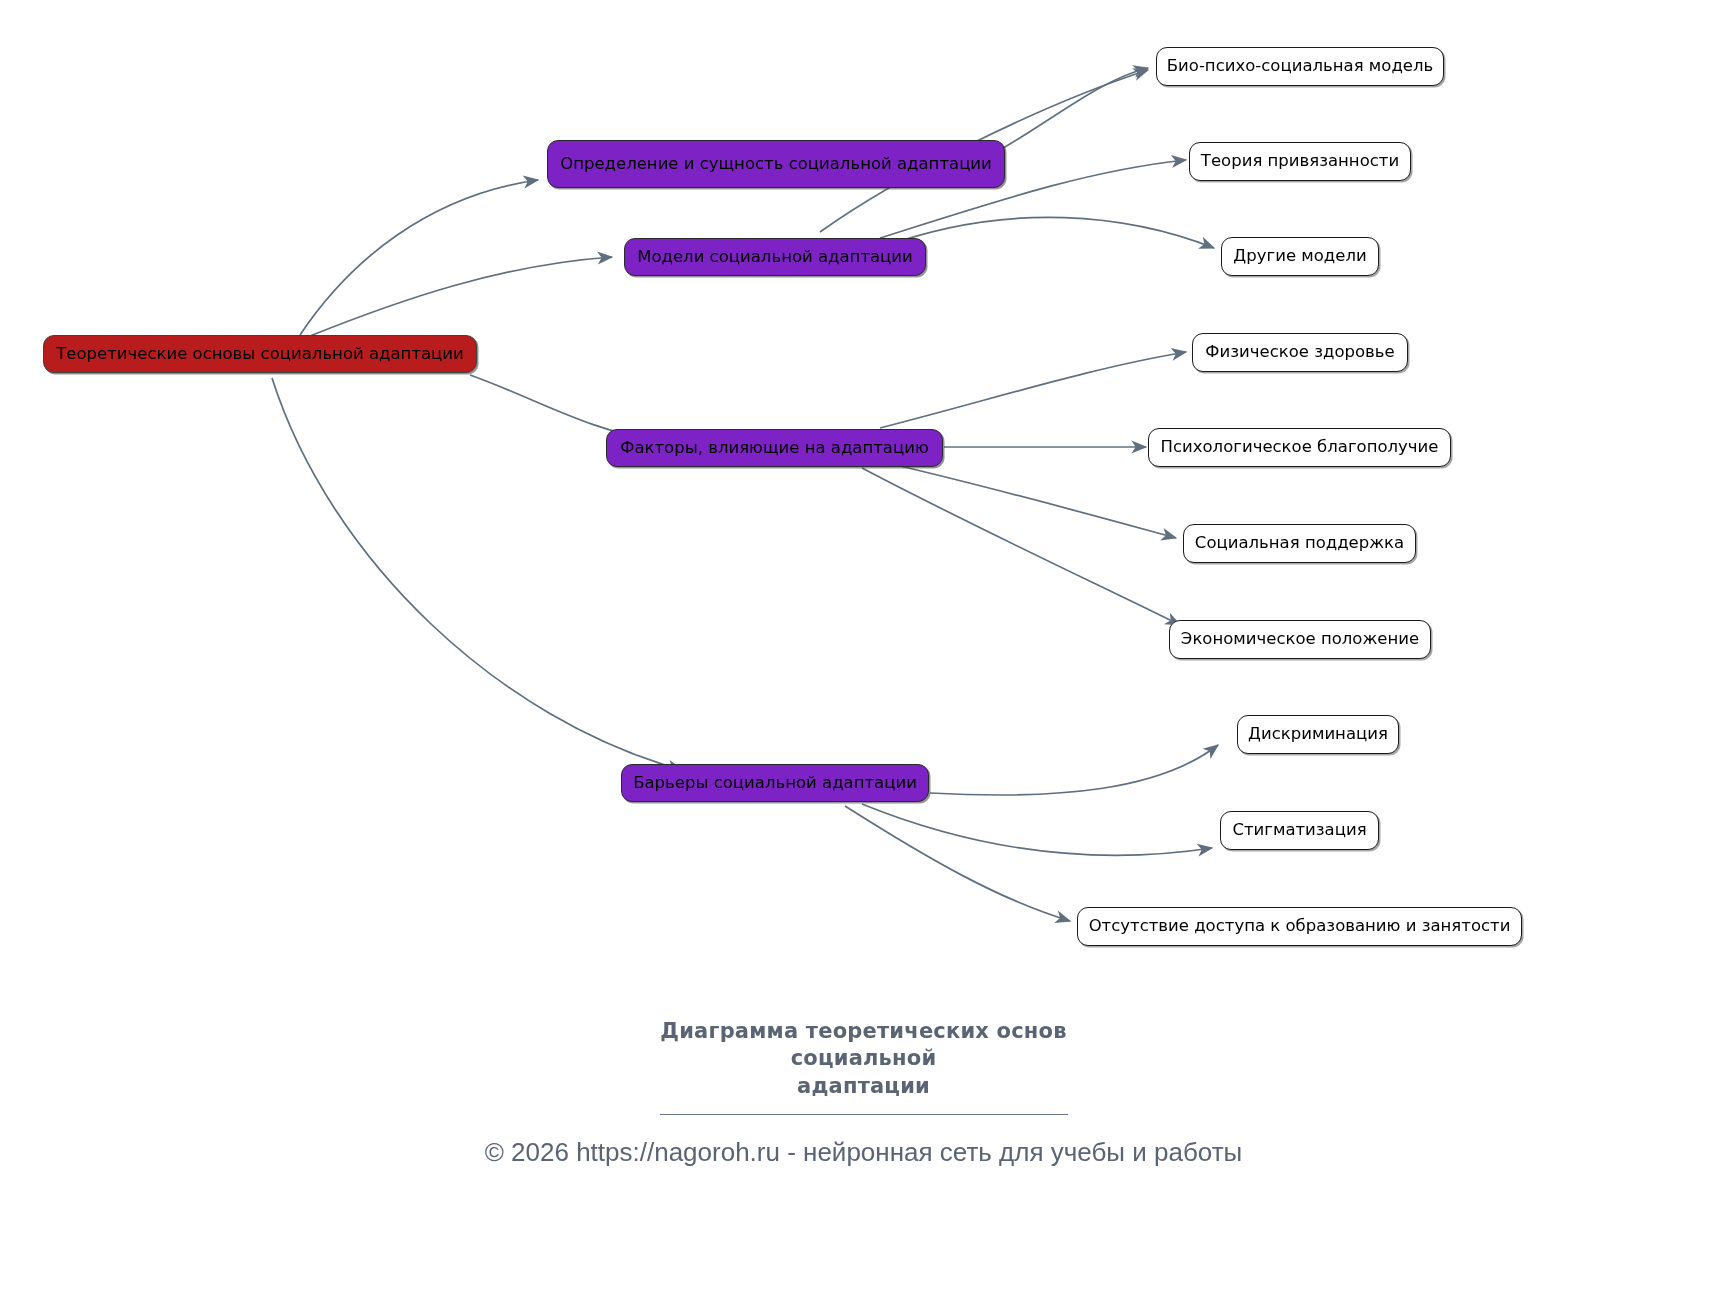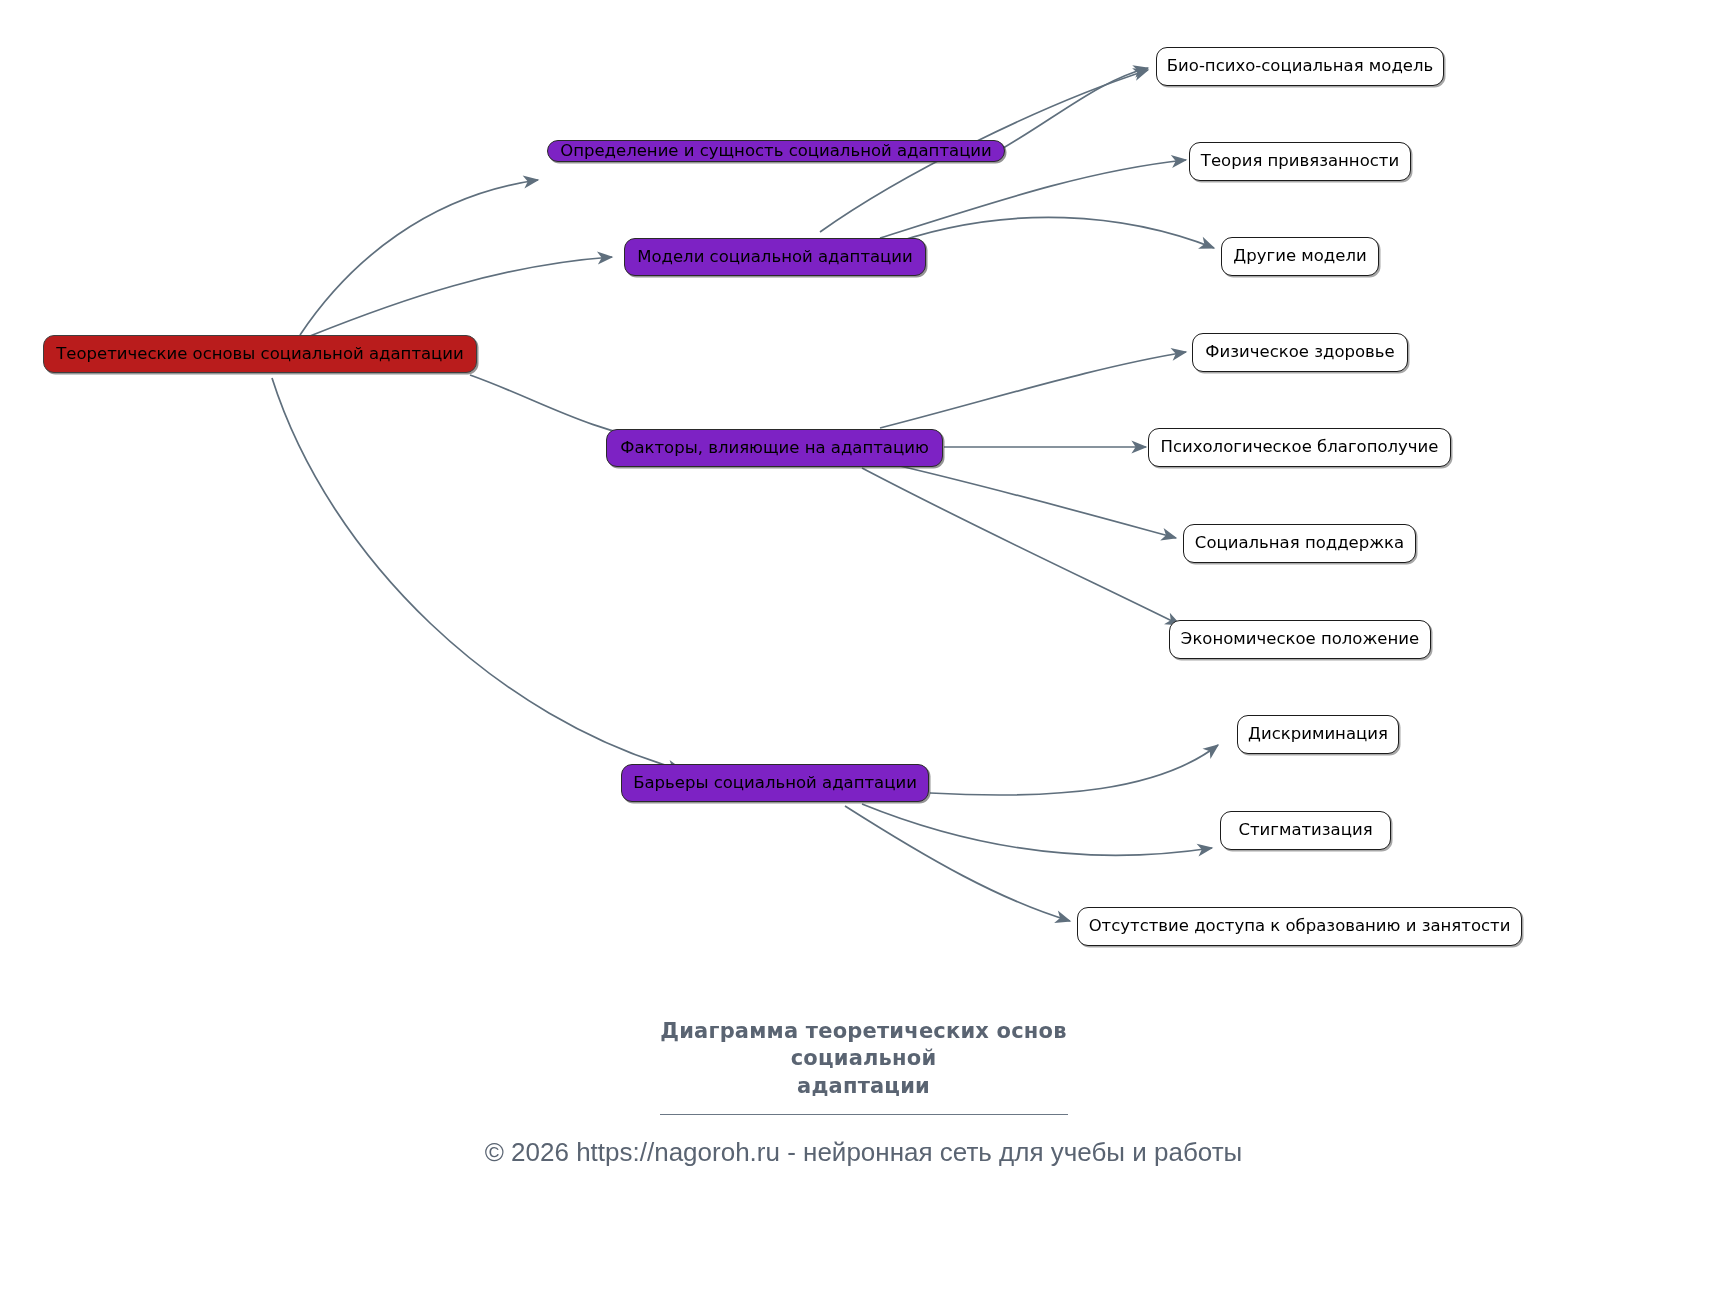--- a/index.html
+++ b/index.html
@@ -120,21 +120,21 @@
       <path d="M 930,793 C 1060,800 1160,790 1218,745"></path>
       <path d="M 862,804 C 1000,860 1120,862 1212,848"></path>
       <path d="M 845,806 C 930,860 1000,900 1070,921"></path>
     </g>
   </svg>
 
   <div class="node root" style="left:43px; top:335px; width:434px; height:38px;">
     <span>Теоретические основы социальной адаптации</span>
   </div>
 
-  <div class="node branch" style="left:547px; top:140px; width:458px; height:22px;">
+  <div class="node branch" style="left:547px; top:140px; width:458px; height:48px;">
     <span>Определение и сущность социальной адаптации</span>
   </div>
 
   <div class="node branch" style="left:606px; top:429px; width:337px; height:38px;">
     <span>Факторы, влияющие на адаптацию</span>
   </div>
 
   <div class="node branch" style="left:624px; top:238px; width:302px; height:38px;">
     <span>Модели социальной адаптации</span>
   </div>
@@ -168,21 +168,21 @@
   </div>
 
   <div class="node leaf" style="left:1183px; top:524px; width:233px; height:39px;">
     <span>Социальная поддержка</span>
   </div>
 
   <div class="node leaf" style="left:1219px; top:715px; width:162px; height:39px;margin-left:18px;">
     <span>Дискриминация</span>
   </div>
 
-  <div class="node leaf" style="left:1220px; top:811px; width:171px; height:39px;">
+  <div class="node leaf" style="left:1220px; top:811px; width:159px; height:39px;">
     <span>Стигматизация</span>
   </div>
 
   <div class="node leaf" style="left:1077px; top:907px; width:445px; height:39px;">
     <span>Отсутствие доступа к образованию и занятости</span>
   </div>
 
   <div id="footer">
     <div id="footer-title">
       <div>Диаграмма теоретических основ социальной</div>

